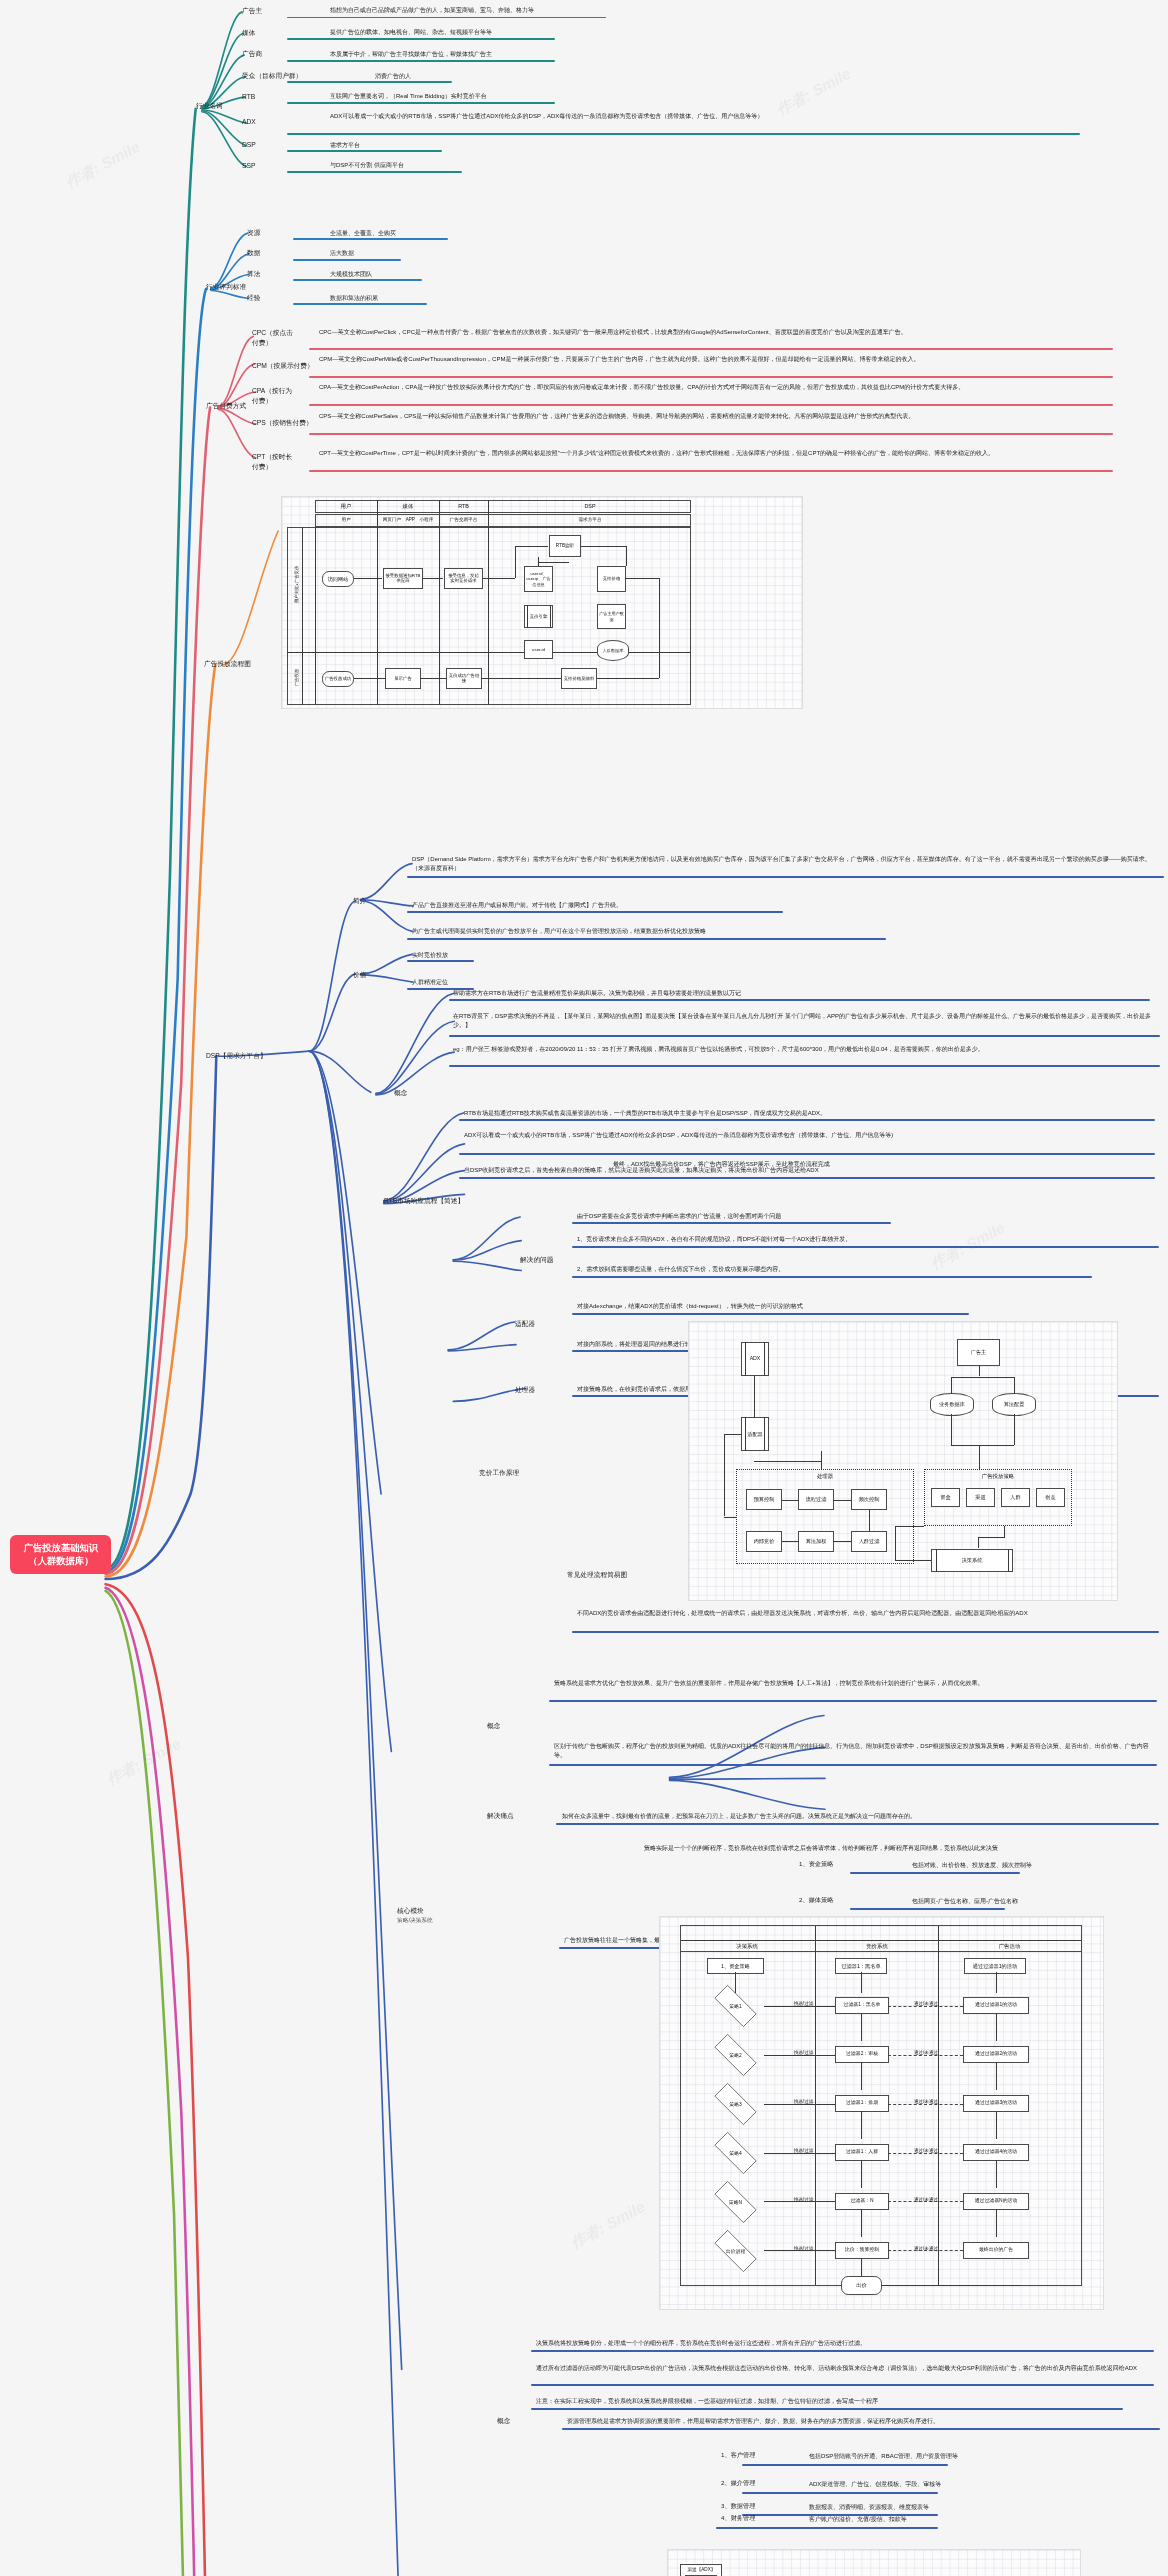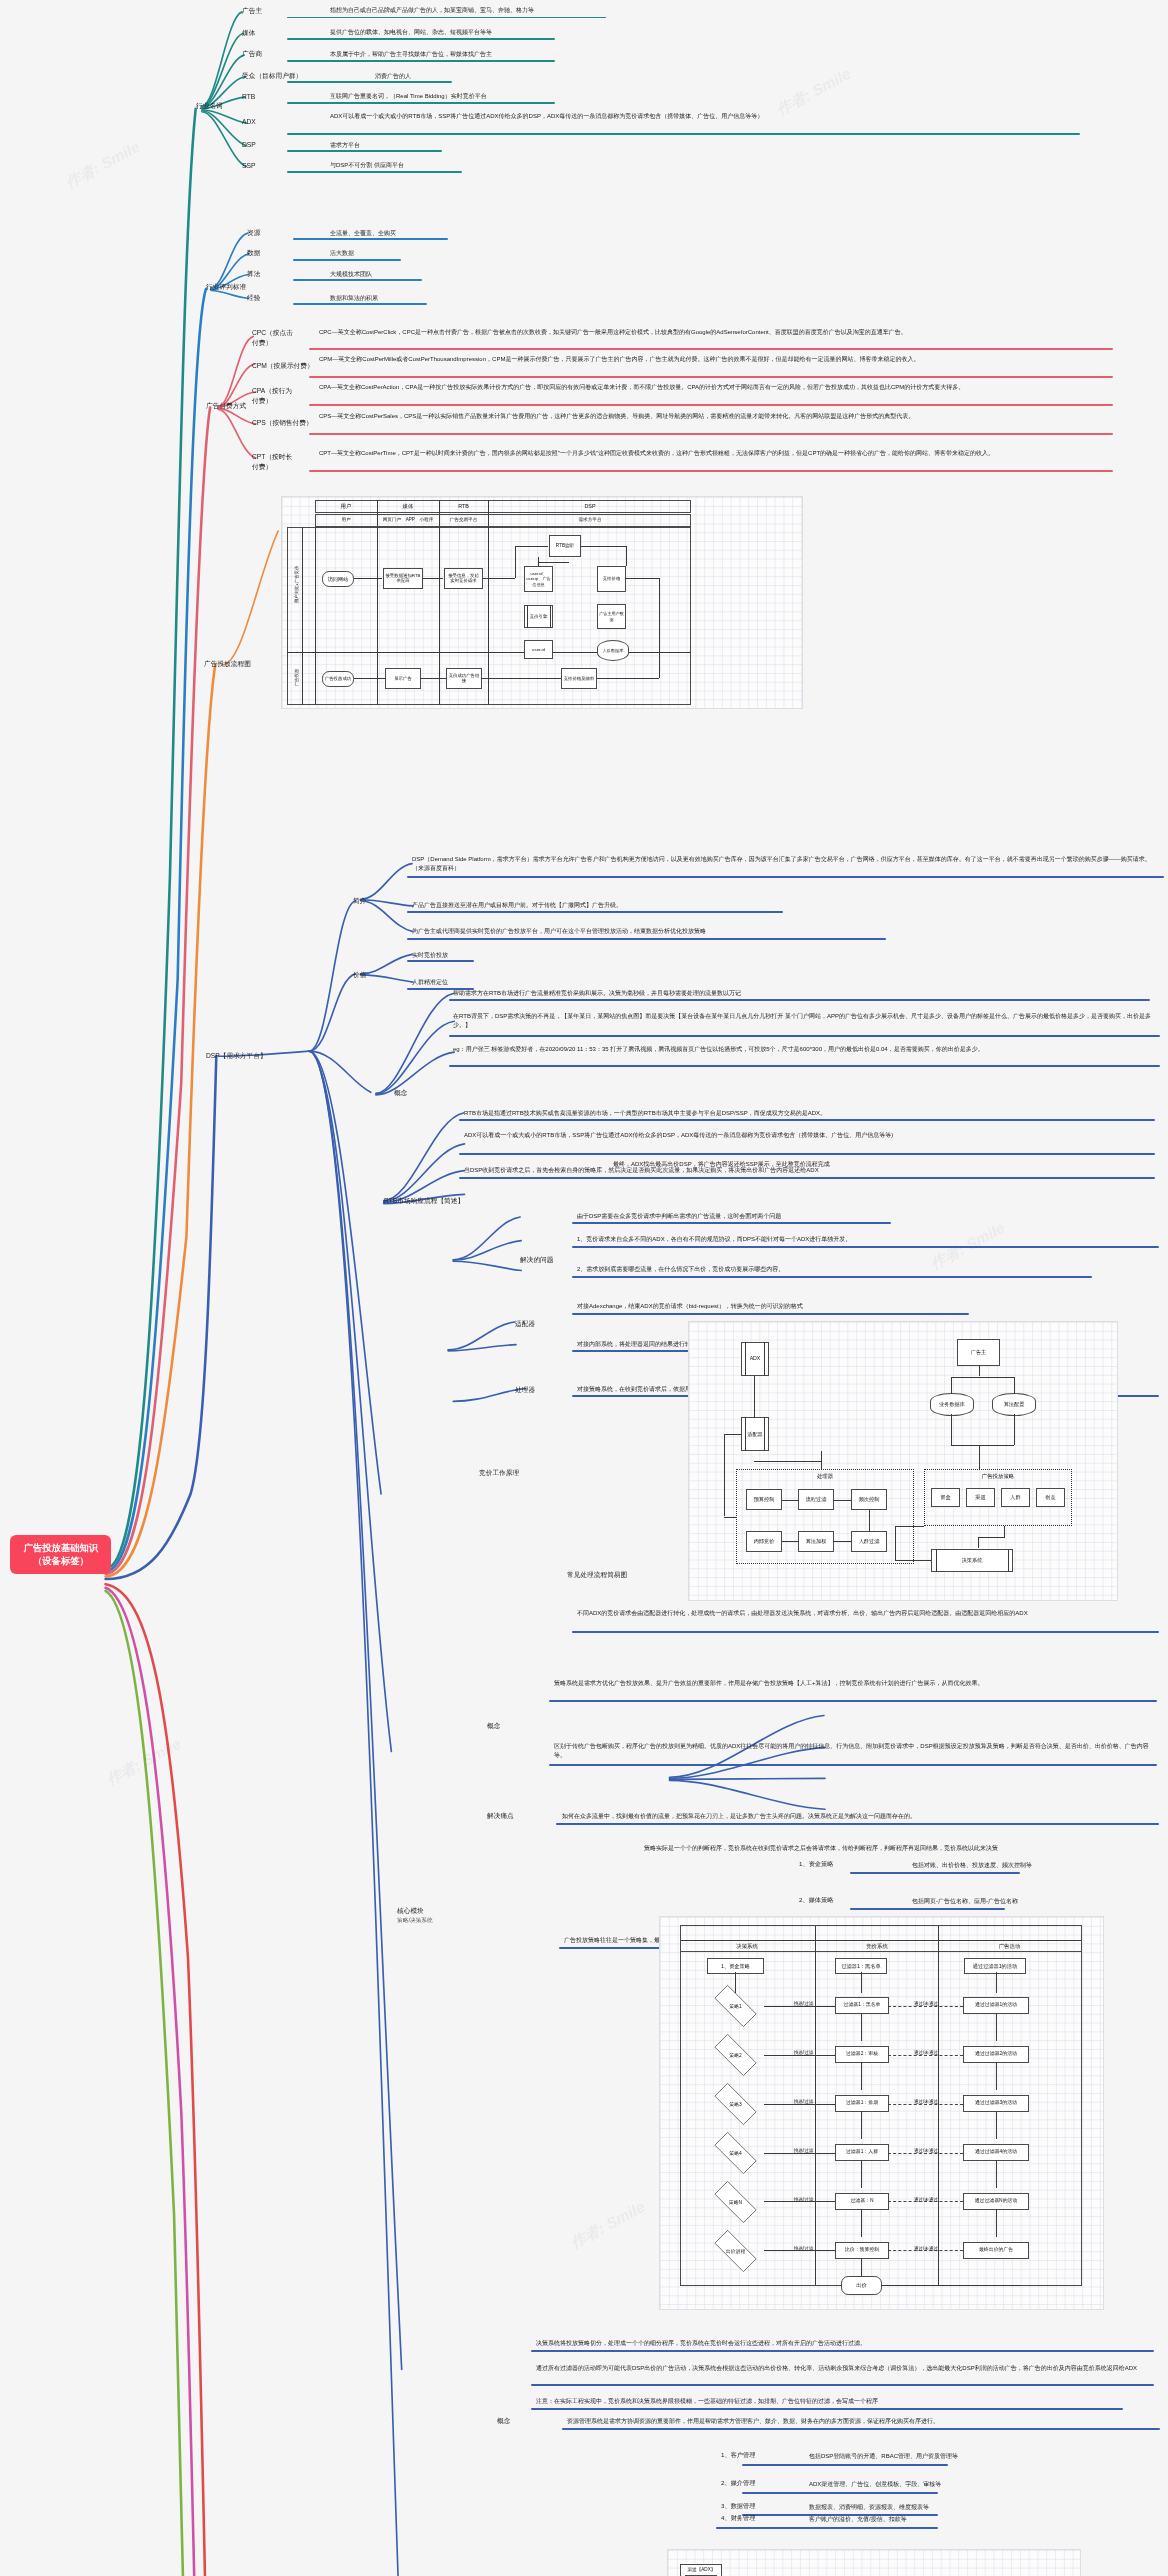--- a/index.html
+++ b/index.html
@@ -114,21 +114,21 @@
   </svg>
 
   <div class="wm" style="left:62px;top:155px;">作者: Smile</div>
   <div class="wm" style="left:773px;top:82px;">作者: Smile</div>
   <div class="wm" style="left:361px;top:618px;">作者: Smile</div>
   <div class="wm" style="left:927px;top:1236px;">作者: Smile</div>
   <div class="wm" style="left:103px;top:1752px;">作者: Smile</div>
   <div class="wm" style="left:567px;top:2215px;">作者: Smile</div>
 
   <div class="root">广告投放基础知识
-（设备标签）</div>
+（人群数据库）</div>
 
   <div class="node lbl" style="left:196px;top:101px;">行业名词</div>
   <div class="node lbl" style="left:242px;top:6.2px;width:62px;">广告主</div>
   <div class="node txt" style="left:330px;top:6.2px;width:515px;">指想为自己或自己品牌或产品做广告的人，如某宝商铺、宝马、奔驰、格力等</div>
   <div class="ul" style="left:287px;top:16.5px;width:319px;background:#1f8a86;"></div>
   <div class="node lbl" style="left:242px;top:28px;width:62px;">媒体</div>
   <div class="node txt" style="left:330px;top:28px;width:515px;">提供广告位的载体、如电视台、网站、杂志、短视频平台等等</div>
   <div class="ul" style="left:287px;top:38px;width:268px;background:#1f8a86;"></div>
   <div class="node lbl" style="left:242px;top:49px;width:62px;">广告商</div>
   <div class="node txt" style="left:330px;top:50px;width:515px;">本质属于中介，帮助广告主寻找媒体广告位，帮媒体找广告主</div>

